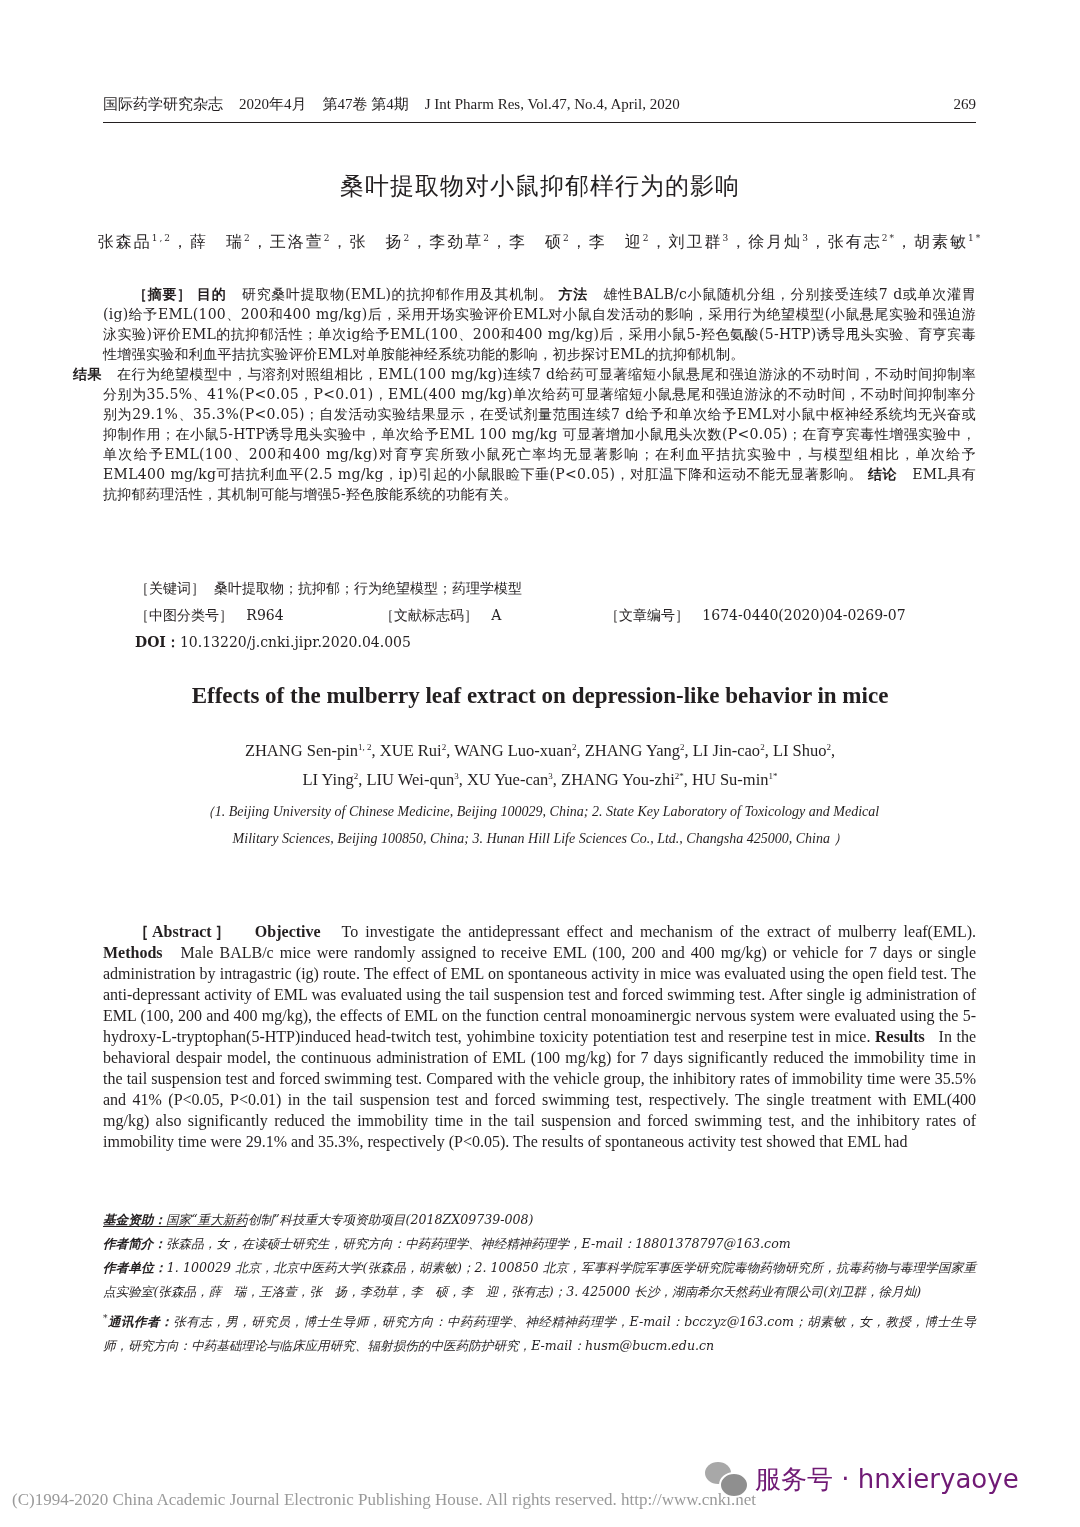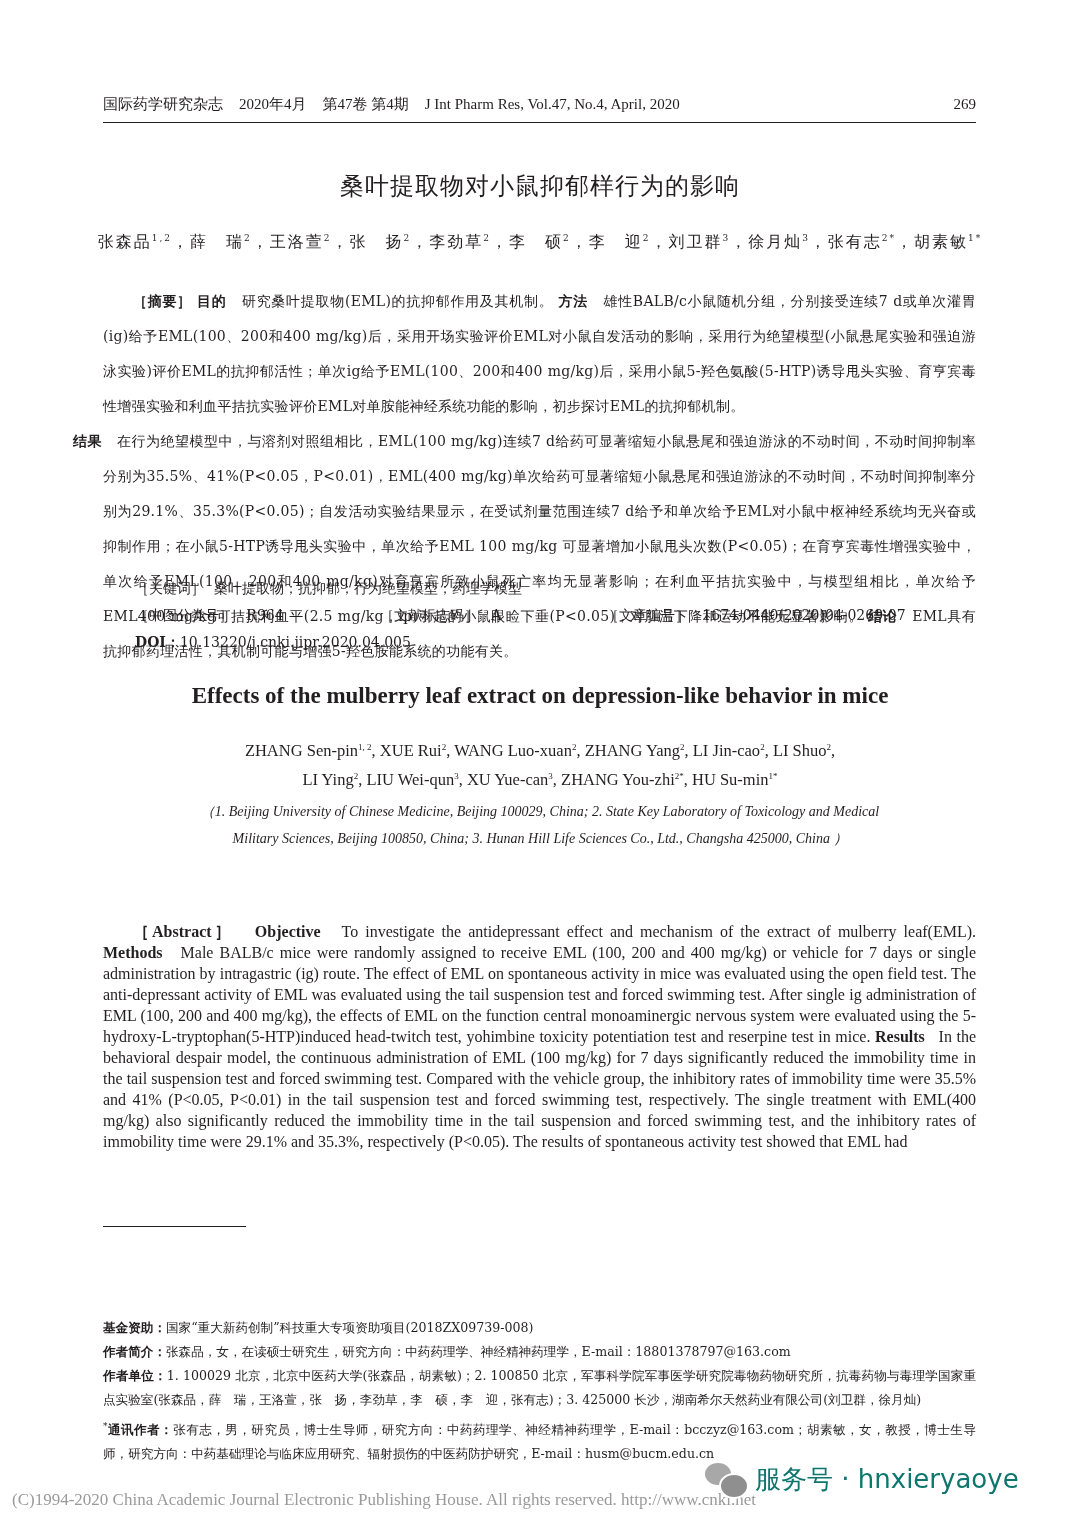--- a/index.html
+++ b/index.html
@@ -6,36 +6,36 @@
   body { width:1080px; height:1527px; position:relative; overflow:hidden; color:#231f20;
          font-family:"Liberation Serif","DejaVu Serif",serif; }
   .abs { position:absolute; }
   .running-head { left:103px; top:92px; width:873px; height:24px; font-size:15px; display:flex; align-items:center; }
   .running-head .rh-cn { margin-right:16px; }
   .running-head .rh-page { margin-left:auto; }
   .head-rule { left:103px; top:122px; width:873px; height:0; border-top:1.5px solid #231f20; }
   .title-cn { left:0; top:170px; width:1080px; text-align:center; font-family:"DejaVu Sans",sans-serif; font-size:24px; letter-spacing:1px; }
   .authors-cn { left:0; top:232px; width:1080px; text-align:center; font-size:16px; letter-spacing:2px; font-family:"DejaVu Serif",serif; }
   sup { font-size:9px; vertical-align:super; line-height:0; }
-  .para { left:103px; width:873px; font-size:14.3px; line-height:35px; text-align:justify; }
+  .para { left:103px; width:873px; font-size:14.3px; line-height:20px; text-align:justify; }
   .para .lbl { font-family:"DejaVu Sans",sans-serif; font-weight:bold; font-size:14px; }
   .indent { text-indent:30px; }
   .cn-para { font-family:"DejaVu Serif",serif; font-size:14px; letter-spacing:0.3px; }
   .meta-row { left:135px; font-size:14px; font-family:"DejaVu Serif",serif; display:flex; }
   .meta-row .m-lbl { font-family:"DejaVu Sans",sans-serif; }
   .title-en { left:0; top:683px; width:1080px; text-align:center; font-size:23px; font-weight:bold; font-family:"Liberation Serif",serif; }
   .authors-en { left:0; width:1080px; text-align:center; font-size:16.5px; }
   .affil { left:140px; width:800px; text-align:center; font-size:14px; font-style:italic; line-height:27px; }
   .en-para { font-size:16px; line-height:21px; }
   .en-para b { font-weight:bold; }
   .foot-rule { left:103px; top:1226px; width:143px; border-top:1px solid #231f20; }
   .footnote { left:103px; width:873px; font-size:12.6px; line-height:24px; font-family:"DejaVu Serif",serif; text-align:justify; }
   .footnote .f-lbl { font-family:"DejaVu Sans",sans-serif; font-weight:bold; }
   .copyright { left:12px; top:1490px; font-size:17px; color:#9a9a9a; font-family:"Liberation Serif",serif; white-space:nowrap; }
-  .watermark { left:705px; top:1462px; display:flex; align-items:flex-end; color:#0f766e; font-family:"DejaVu Sans",sans-serif; font-size:26px; }
+  .watermark { left:705px; top:1462px; display:flex; align-items:flex-start; color:#701a75; font-family:"DejaVu Sans",sans-serif; font-size:26px; }
   .wm-icon { width:42px; height:34px; position:relative; margin-right:8px; }
   .wm-icon .b1 { position:absolute; left:0; top:0; width:26px; height:22px; border-radius:50%; background:#a8a8a8; }
   .wm-icon .b2 { position:absolute; left:14px; top:10px; width:26px; height:22px; border-radius:50%; background:#8f8f8f; border:2px solid #fff; }
 </style>
 </head>
 <body>
 
 <div class="abs running-head">
   <span class="rh-cn">国际药学研究杂志</span>
   <span class="rh-cn">2020年4月</span>
@@ -101,21 +101,21 @@
   <b>Objective</b>&nbsp;&nbsp;
   <span>To investigate the antidepressant effect and mechanism of the extract of mulberry leaf(EML).</span>
   <b>Methods</b>&nbsp;&nbsp;
   <span>Male BALB/c mice were randomly assigned to receive EML (100, 200 and 400 mg/kg) or vehicle for 7 days or single administration by intragastric (ig) route. The effect of EML on spontaneous activity in mice was evaluated using the open field test. The anti-depressant activity of EML was evaluated using the tail suspension test and forced swimming test. After single ig administration of EML (100, 200 and 400 mg/kg), the effects of EML on the function central monoaminergic nervous system were evaluated using the 5-hydroxy-L-tryptophan(5-HTP)induced head-twitch test, yohimbine toxicity potentiation test and reserpine test in mice.</span>
   <b>Results</b>&nbsp;&nbsp;
   <span>In the behavioral despair model, the continuous administration of EML (100 mg/kg) for 7 days significantly reduced the immobility time in the tail suspension test and forced swimming test. Compared with the vehicle group, the inhibitory rates of immobility time were 35.5% and 41% (P&lt;0.05, P&lt;0.01) in the tail suspension test and forced swimming test, respectively. The single treatment with EML(400 mg/kg) also significantly reduced the immobility time in the tail suspension and forced swimming test, and the inhibitory rates of immobility time were 29.1% and 35.3%, respectively (P&lt;0.05). The results of spontaneous activity test showed that EML had</span>
 </div>
 
 <div class="abs foot-rule"></div>
 
-<div class="abs footnote" style="top:1316px;">
+<div class="abs footnote" style="top:1208px;font-style:italic;">
   <div>
     <span class="f-lbl">基金资助：</span><span>国家“重大新药创制”科技重大专项资助项目(2018ZX09739-008)</span>
   </div>
   <div>
     <span class="f-lbl">作者简介：</span><span>张森品，女，在读硕士研究生，研究方向：中药药理学、神经精神药理学，E-mail：18801378797@163.com</span>
   </div>
   <div>
     <span class="f-lbl">作者单位：</span><span>1. 100029 北京，北京中医药大学(张森品，胡素敏)；2. 100850 北京，军事科学院军事医学研究院毒物药物研究所，抗毒药物与毒理学国家重点实验室(张森品，薛　瑞，王洛萱，张　扬，李劲草，李　硕，李　迎，张有志)；3. 425000 长沙，湖南希尔天然药业有限公司(刘卫群，徐月灿)</span>
   </div>
   <div style="margin-top:6px;">

